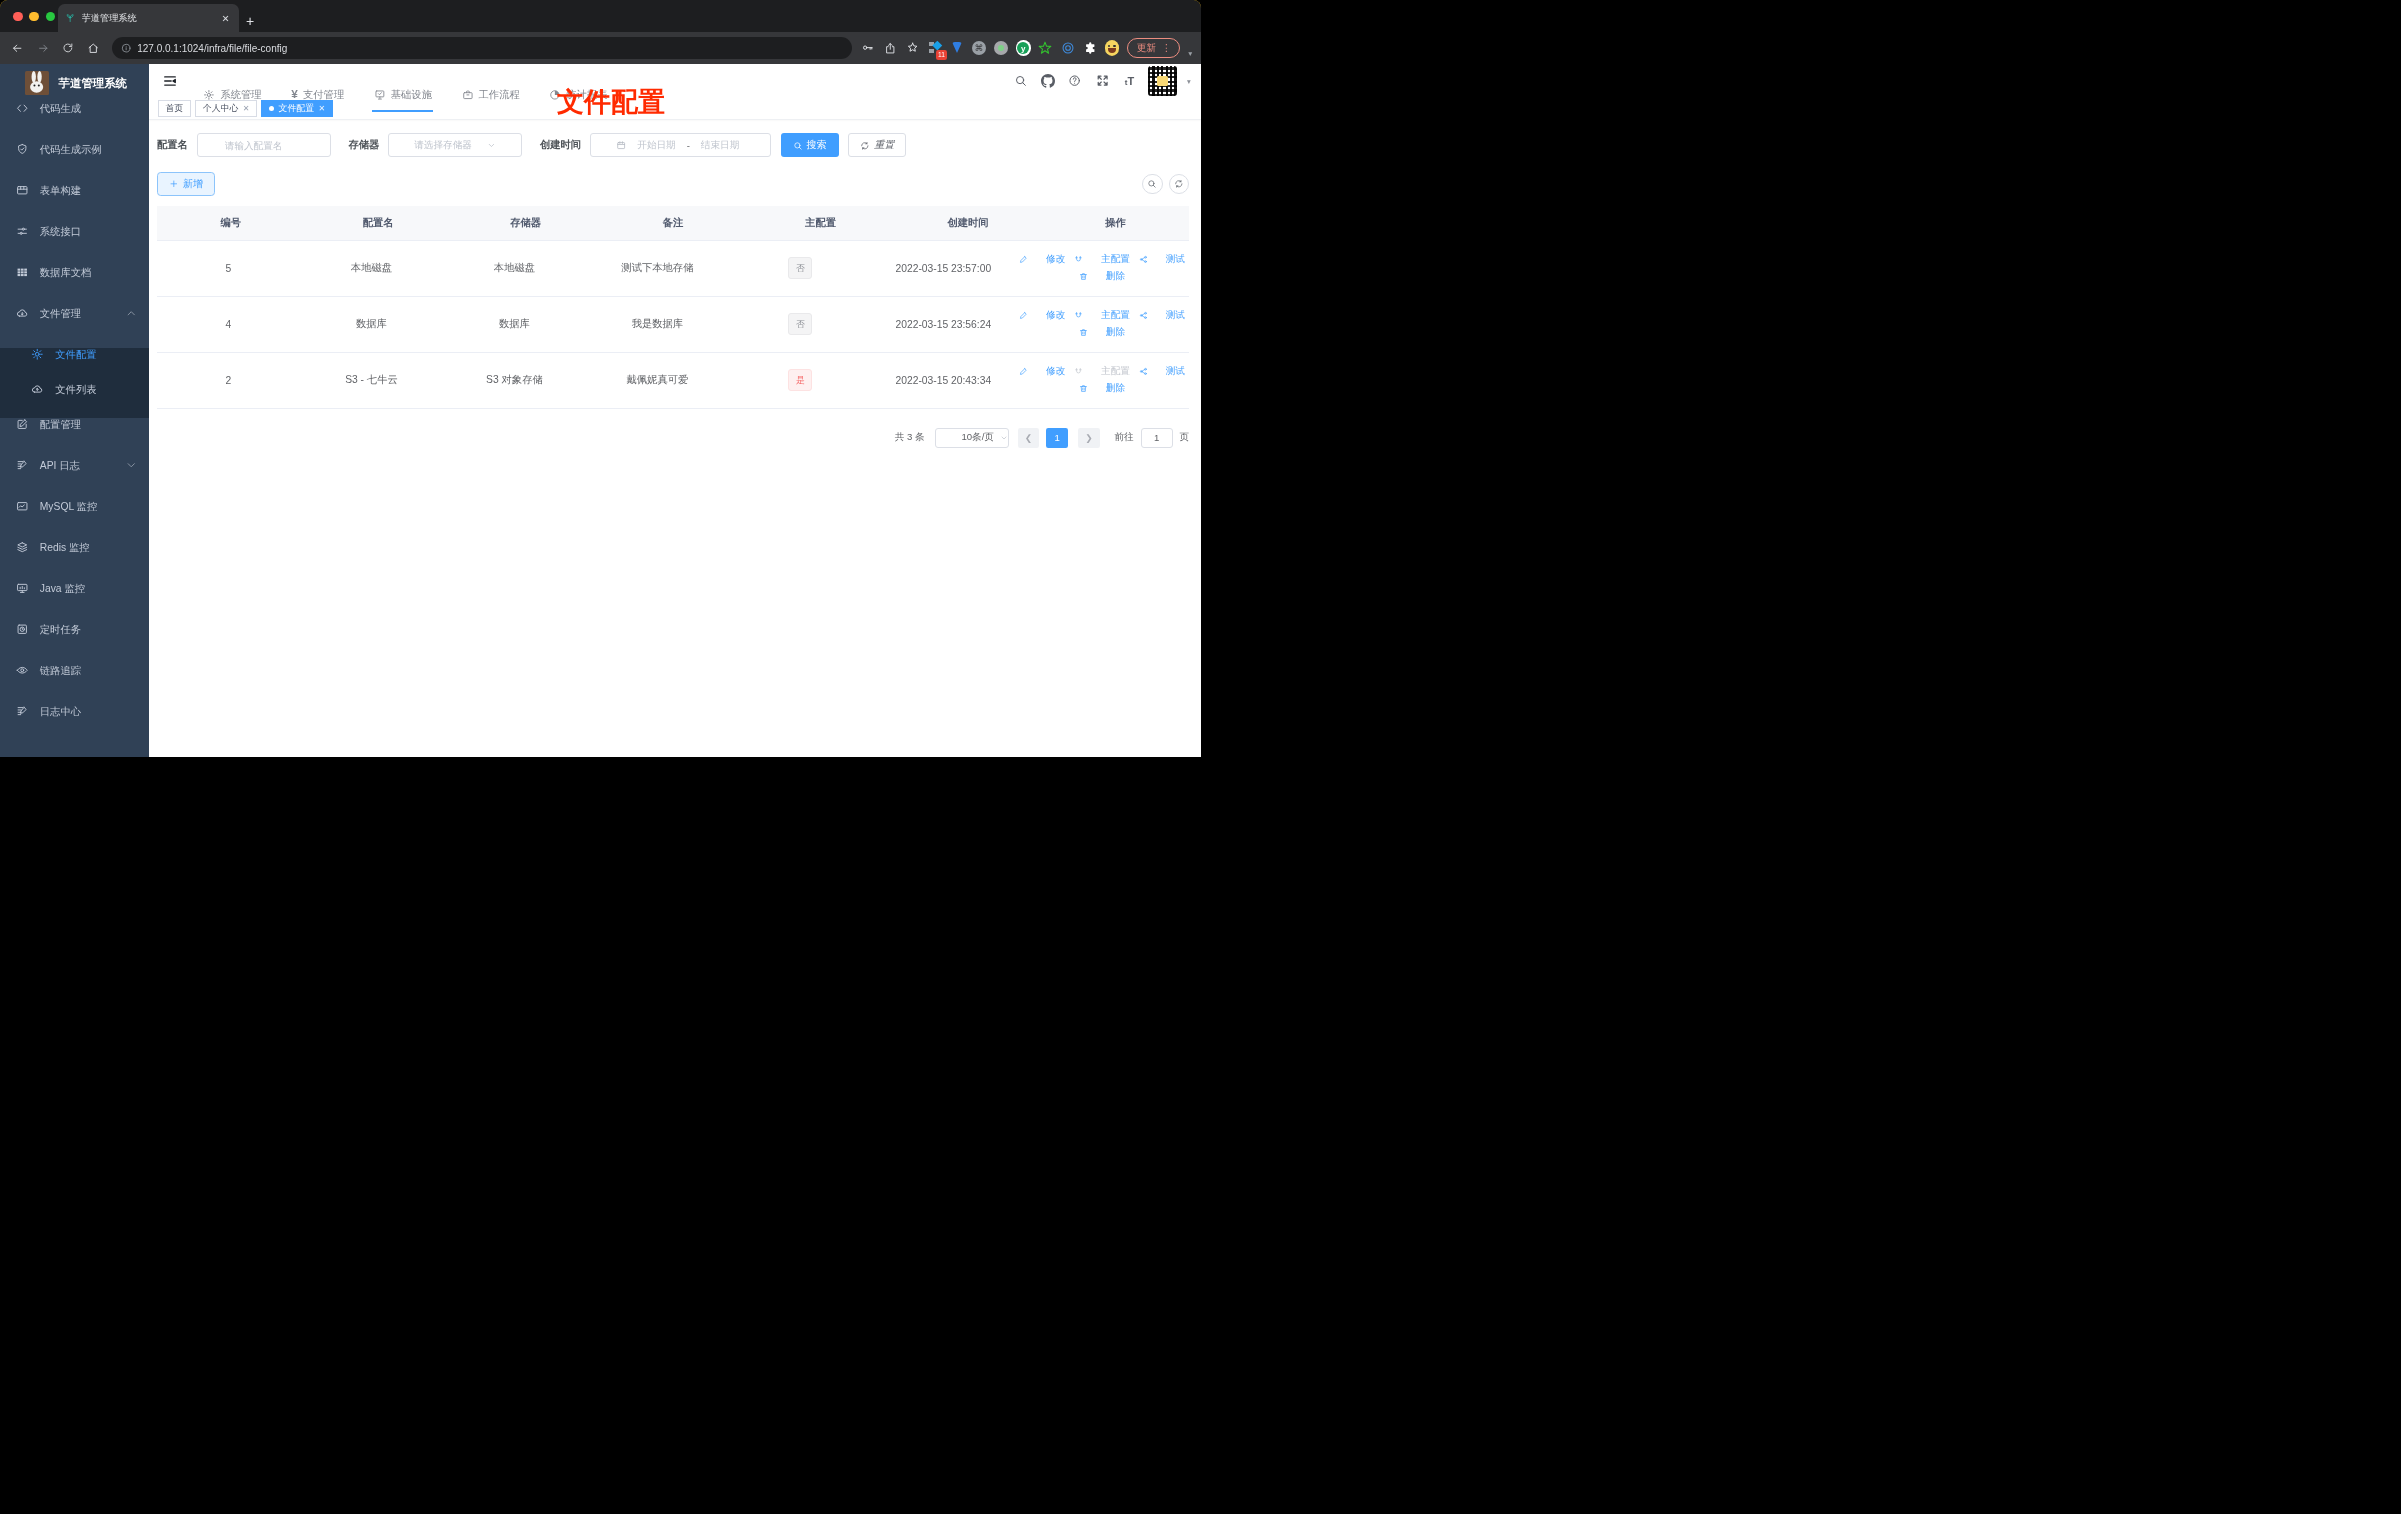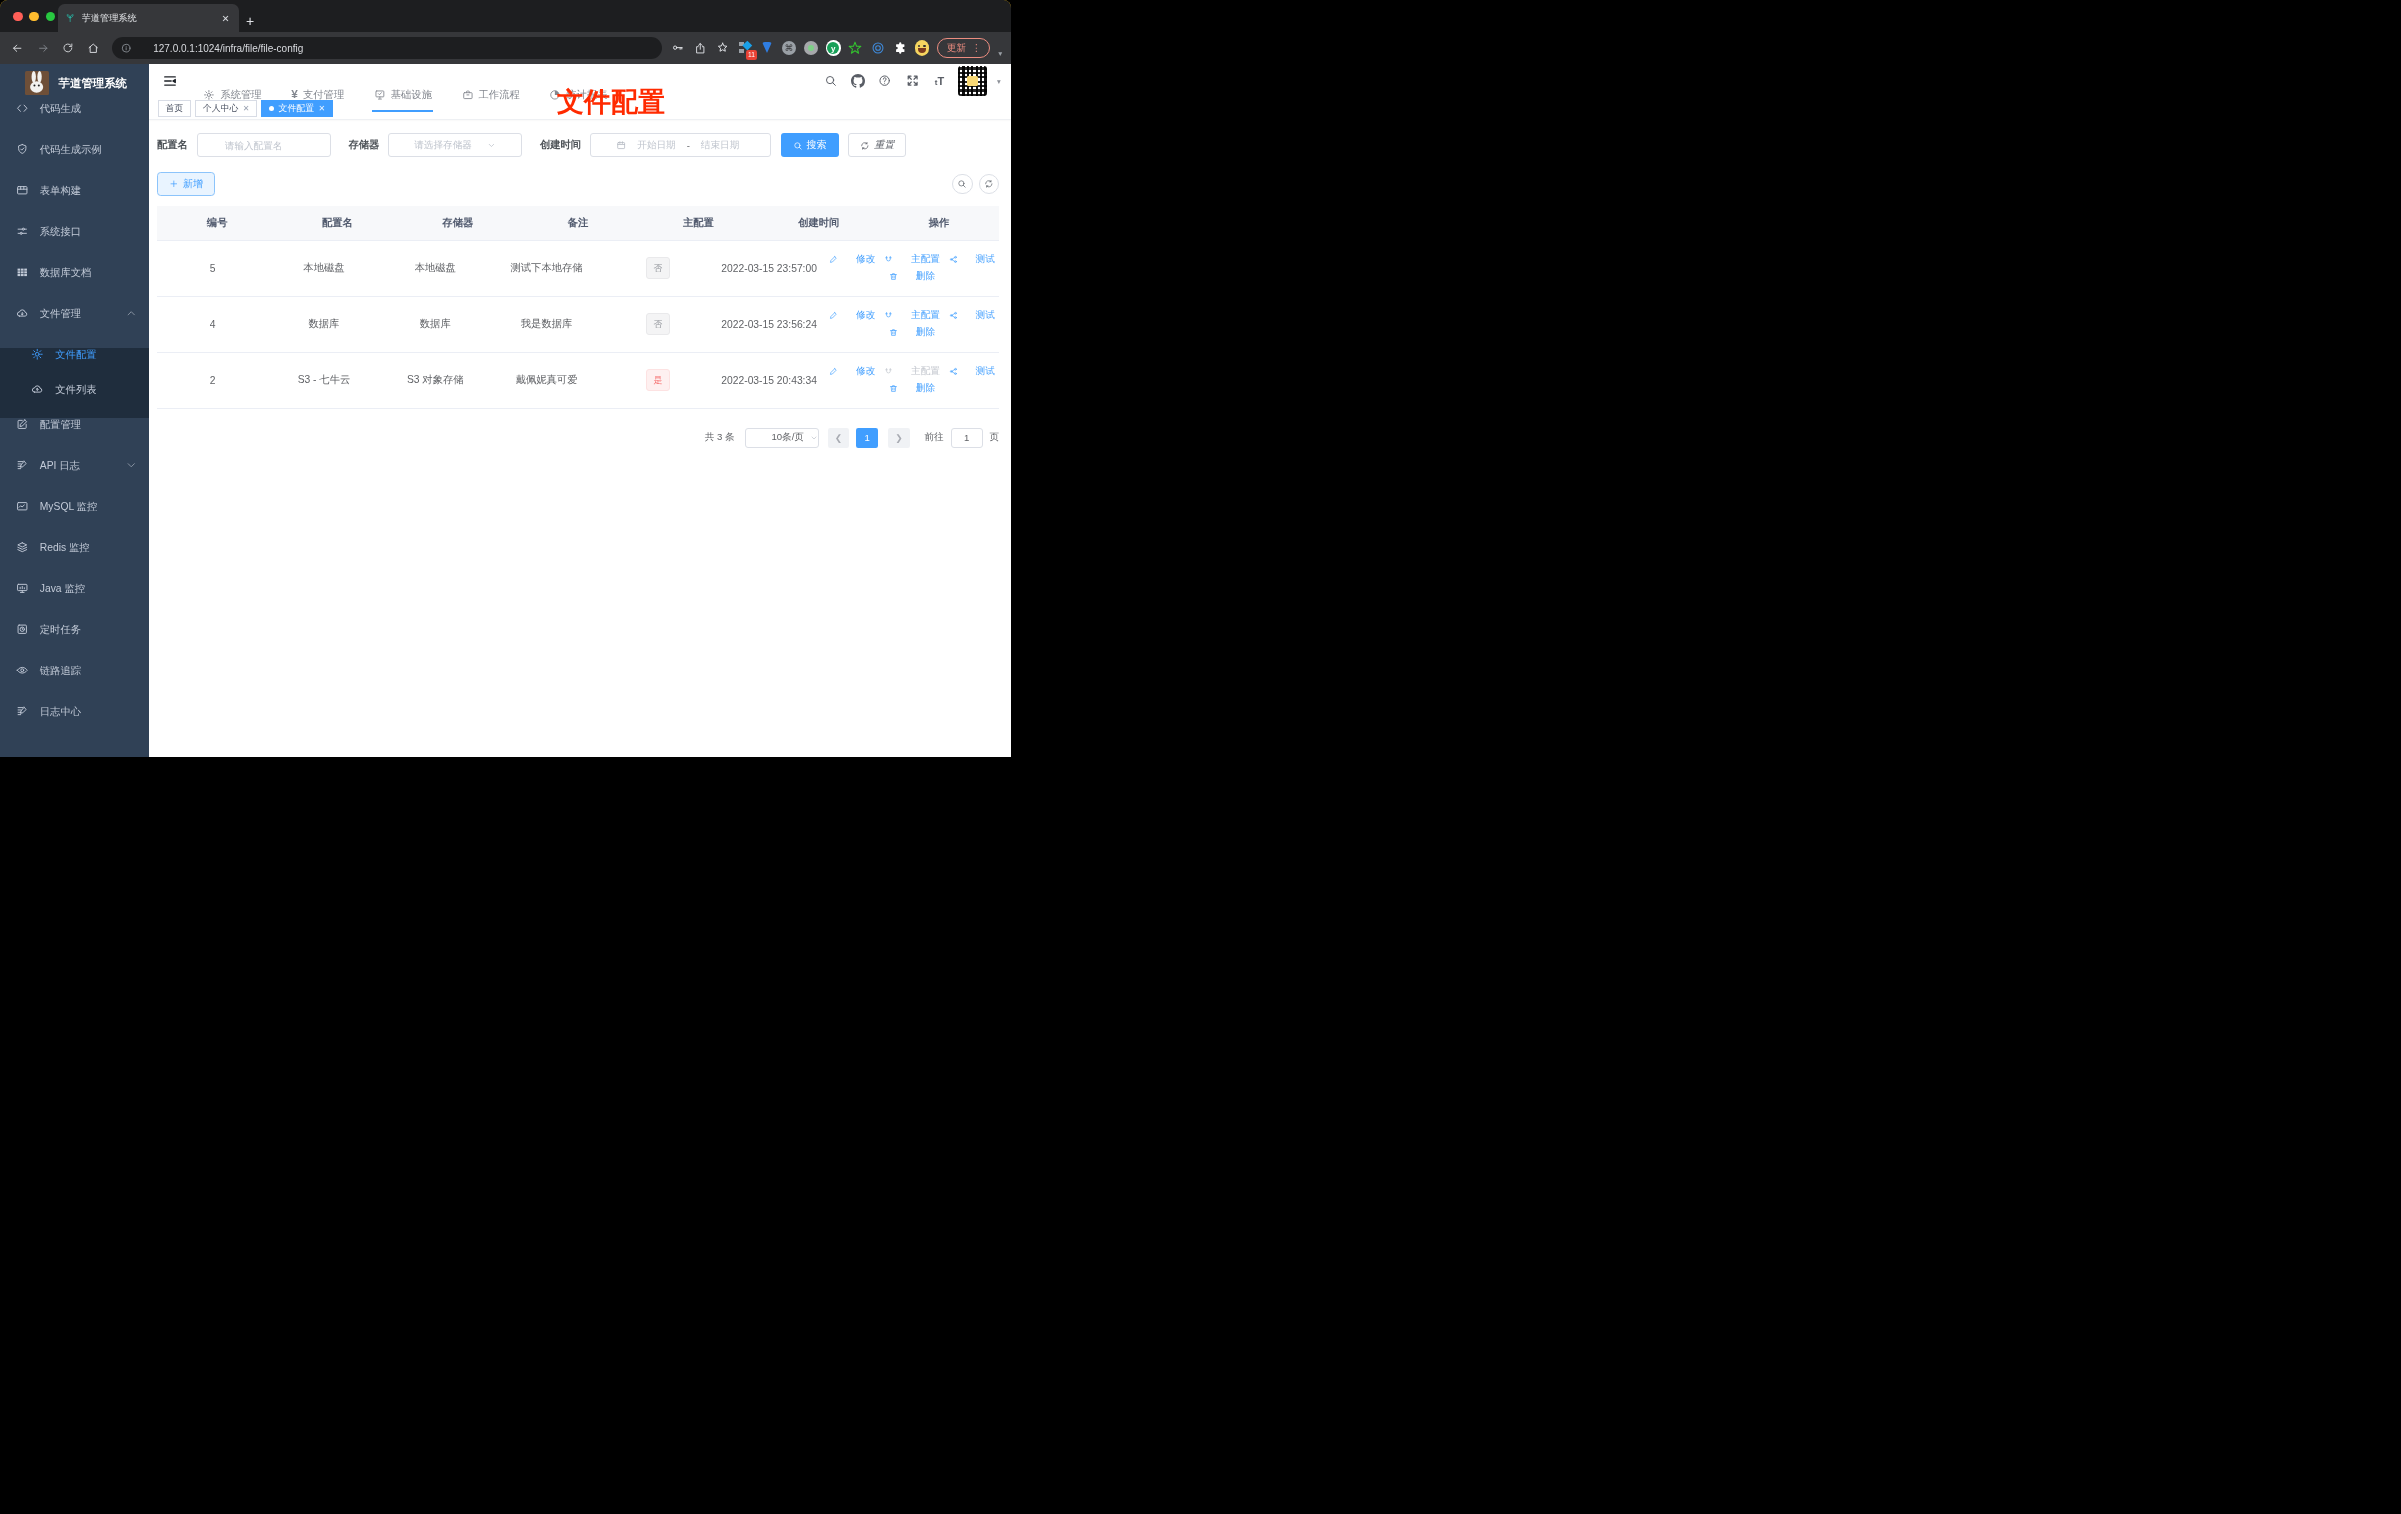--- a/index.html
+++ b/index.html
@@ -1,33 +1,33 @@
 <!DOCTYPE html>
 <html style="font-size:11.8px"><head>
 <meta charset="utf-8">
 <style>
   html,body{margin:0;padding:0;background:#000;}
   *{box-sizing:border-box;font-family:"Liberation Sans","DejaVu Sans",sans-serif;}
-  .screen{position:relative;width:1011px;height:757px;overflow:hidden;background:#eab308;border-radius:7.4px 7.4px 0 0;}
+  .screen{position:relative;width:1201px;height:757px;overflow:hidden;background:#eab308;border-radius:7.4px 7.4px 0 0;}
   svg.ic{fill:none;stroke:currentColor;stroke-width:1.8;stroke-linecap:round;stroke-linejoin:round;flex:none;}
   svg.fill{fill:currentColor;stroke:none;}
 
   
   .chrome-top{position:relative;height:32px;background:#1d1e20;}
   .lights{position:absolute;left:13.3px;top:11.8px;display:flex;gap:6.6px;}
   .light{width:9.6px;height:9.6px;border-radius:50%;}
   .tab{position:absolute;left:58px;bottom:0;width:181px;height:28px;background:#36373a;border-radius:6.6px 6.6px 0 0;display:flex;align-items:center;padding:0 7.4px;gap:5.9px;color:#e8eaed;}
   .tab-title{font-size:9.2px;flex:1;white-space:nowrap;overflow:hidden;}
   .tab-close{color:#dadce0;font-size:9.6px;padding:0 2.2px;cursor:pointer;}
   .newtab{position:absolute;left:246px;bottom:4.4px;color:#dfe1e5;font-size:14px;line-height:1;cursor:pointer;}
   .chrome-toolbar{height:32px;background:#36373a;display:flex;align-items:center;padding:0 7.4px;gap:4.4px;}
   .nav-ic{width:20.7px;height:20.7px;display:flex;align-items:center;justify-content:center;color:#dfe1e5;border-radius:50%;cursor:pointer;}
   .nav-ic.dim{color:#82868c;}
   .urlbar{flex:1;height:22px;background:#1d1e20;border-radius:11px;display:flex;align-items:center;padding:0 8.9px;gap:5.9px;color:#9aa0a6;margin:0 4.4px;}
-  .url-text{font-size:10px;color:#dadce0;margin-left:16px;}
+  .url-text{font-size:10px;color:#dadce0;}
   .toolbar-right{display:flex;align-items:center;gap:7.4px;}
   .ext{width:14.8px;height:14.8px;display:flex;align-items:center;justify-content:center;position:relative;cursor:pointer;}
   .badge{position:absolute;right:-5.2px;bottom:-4.4px;background:#e94235;color:#fff;font-size:6.6px;line-height:1;padding:1.5px 2.2px;border-radius:2.2px;}
   .sq2{position:relative;width:10.3px;height:11.8px;}
   .sq2 i{position:absolute;width:4.4px;height:4.4px;background:#9aa0a6;left:0;}
   .diamond{position:absolute;right:-0.7px;top:0;width:6.6px;height:6.6px;background:#19a0e8;transform:rotate(45deg);}
   .kite{width:0;height:0;border-left:5.2px solid transparent;border-right:5.2px solid transparent;border-top:11.8px solid #2f7de1;border-radius:3px;}
   .circ{border-radius:50%;display:flex;align-items:center;justify-content:center;}
   .update-pill{display:flex;align-items:center;gap:5.9px;border:1.5px solid #ec8d80;color:#ec8d80;border-radius:11px;padding:2.2px 7.4px 2.2px 8.9px;font-size:9.6px;cursor:pointer;}
   .vdots{letter-spacing:0;font-size:9.6px;line-height:1;}

